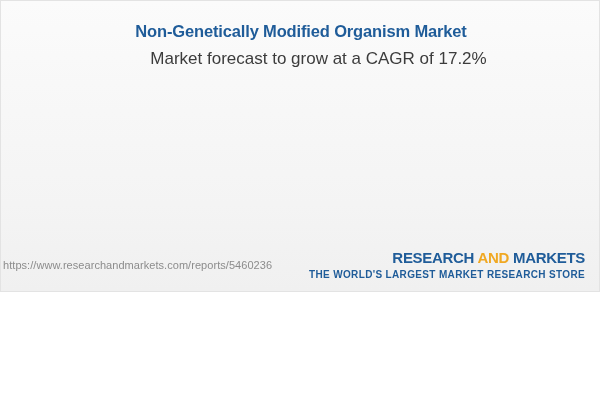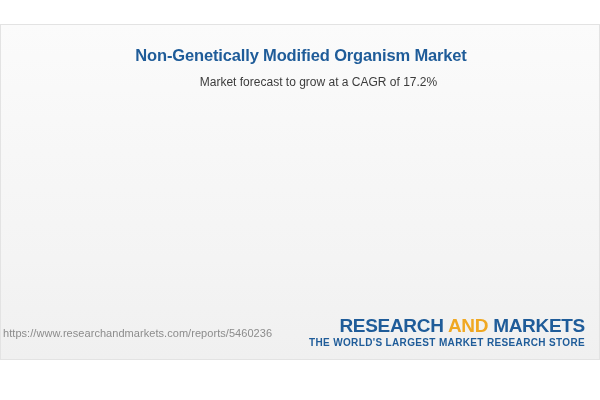--- a/index.html
+++ b/index.html
@@ -6,46 +6,45 @@
     margin: 0;
     padding: 0;
     background: #ffffff;
   }
   body {
     font-family: "Liberation Sans", sans-serif;
   }
   .canvas {
     position: relative;
     width: 600px;
-    height: 336px;
+    height: 292px;
     box-sizing: border-box;
     border: 1px solid #e3e3e3;
     background: linear-gradient(180deg, #fbfbfb 0%, #f7f7f7 38%, #f4f4f4 70%, #f0f0f0 100%);
     overflow: hidden;
-    margin-top: 24px;
   }
 
   
   .header {
     position: absolute;
     top: 20px;
     left: 0;
     width: 600px;
     text-align: center;
   }
   .title {
     font-size: 16.5px;
     font-weight: bold;
     color: #1f5c99;
     letter-spacing: -0.15px;
     line-height: 20px;
   }
   .subtitle {
     margin-top: 9px;
-    font-size: 12px;
+    font-size: 17px;
     font-weight: normal;
     color: #3c3c3c;
     line-height: 17px;
     padding-left: 35px;
   }
 
   
   .plot {
     position: absolute;
     left: 0;
@@ -78,21 +77,21 @@
     color: #8c8c8c;
     letter-spacing: 0.05px;
   }
   .logo {
     position: absolute;
     right: 16px;
     top: 10px;
     text-align: right;
   }
   .logo-main {
-    font-size: 19px;
+    font-size: 15px;
     font-weight: bold;
     letter-spacing: -0.3px;
     color: #1f5c99;
     line-height: 21px;
     white-space: nowrap;
   }
   .logo-and { color: #f0a822; }
   .logo-tag {
     margin-top: 1px;
     font-size: 10px;

